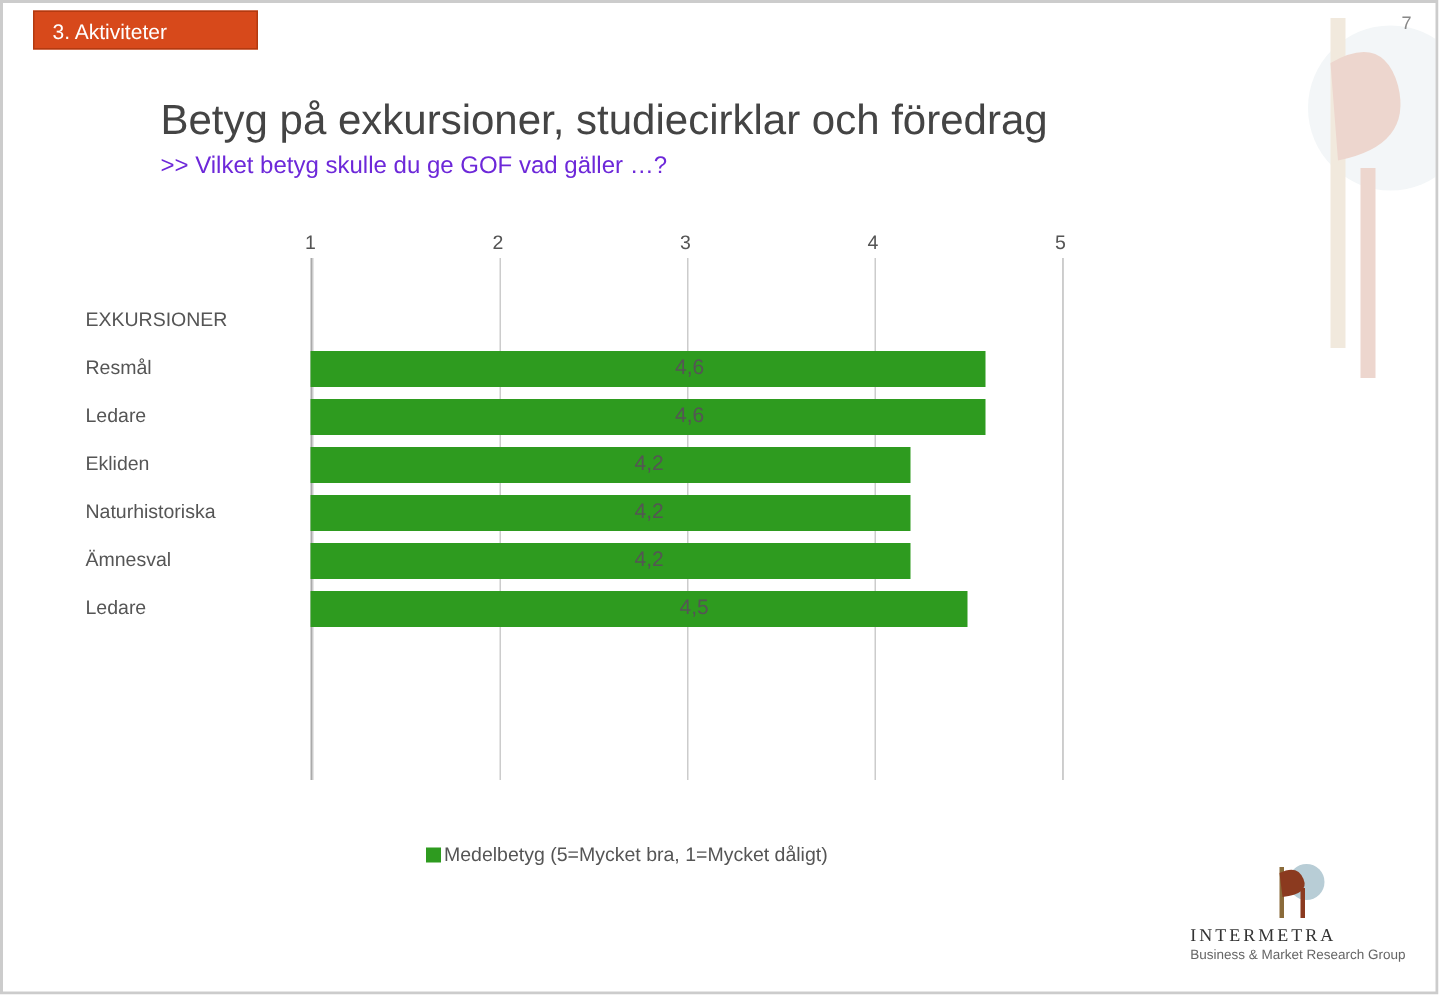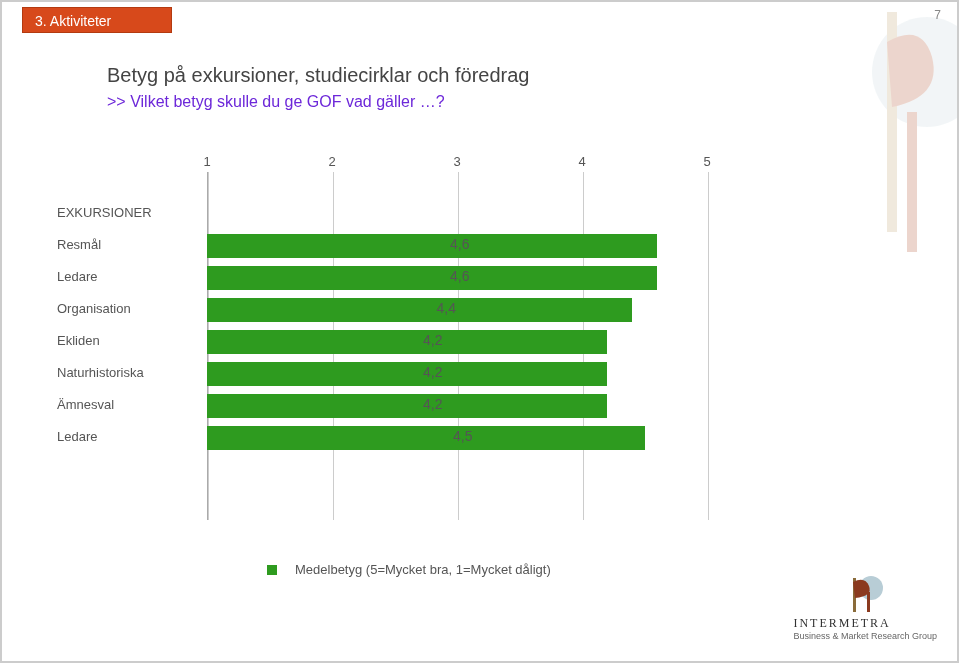--- a/index.html
+++ b/index.html
@@ -59,21 +59,21 @@
     font-size: 12px;
     color: #888;
   }
   .title-area {
     position: absolute;
     top: 62px;
     left: 105px;
     width: 720px;
   }
   .main-title {
-    font-size: 20px;
+    font-size: 28px;
     color: #444;
     margin: 0;
     font-weight: normal;
   }
   .subtitle {
     font-size: 16px;
     color: #6d28d9;
     margin-top: 6px;
   }
   .chart-area {
@@ -135,27 +135,27 @@
     left: -150px;
     width: 140px;
     text-align: left;
     top: 5px;
     font-size: 13px;
     color: #555;
   }
   .yrow.head .cat-label { font-weight: normal; }
   .legend {
     position: absolute;
-    left: 265px;
+    left: 282px;
     top: 560px;
     font-size: 13px;
     color: #555;
     display: flex;
     align-items: center;
-    gap: 18px;
+    gap: 2px;
   }
   .legend .swatch {
     width: 10px; height: 10px;
     background: #2e9b1f;
     display: inline-block;
   }
   .footer-logo {
     position: absolute;
     right: 20px;
     bottom: 20px;
@@ -217,25 +217,20 @@
             <div class="cat-label">Resmål</div>
             <div class="bar" style="width: 450px;"></div>
             <div class="barlabel" style="left: 243px;">4,6</div>
           </div>
           <div class="yrow">
             <div class="cat-label">Ledare</div>
             <div class="bar" style="width: 450px;"></div>
             <div class="barlabel" style="left: 243px;">4,6</div>
           </div>
           <div class="yrow">
-            <div class="cat-label">Organisation</div>
-            <div class="bar" style="width: 425px;"></div>
-            <div class="barlabel" style="left: 229.5px;">4,4</div>
-          </div>
-          <div class="yrow">
             <div class="cat-label">Ekliden</div>
             <div class="bar" style="width: 400px;"></div>
             <div class="barlabel" style="left: 216px;">4,2</div>
           </div>
           <div class="yrow">
             <div class="cat-label">Naturhistoriska</div>
             <div class="bar" style="width: 400px;"></div>
             <div class="barlabel" style="left: 216px;">4,2</div>
           </div>
           <div class="yrow">

